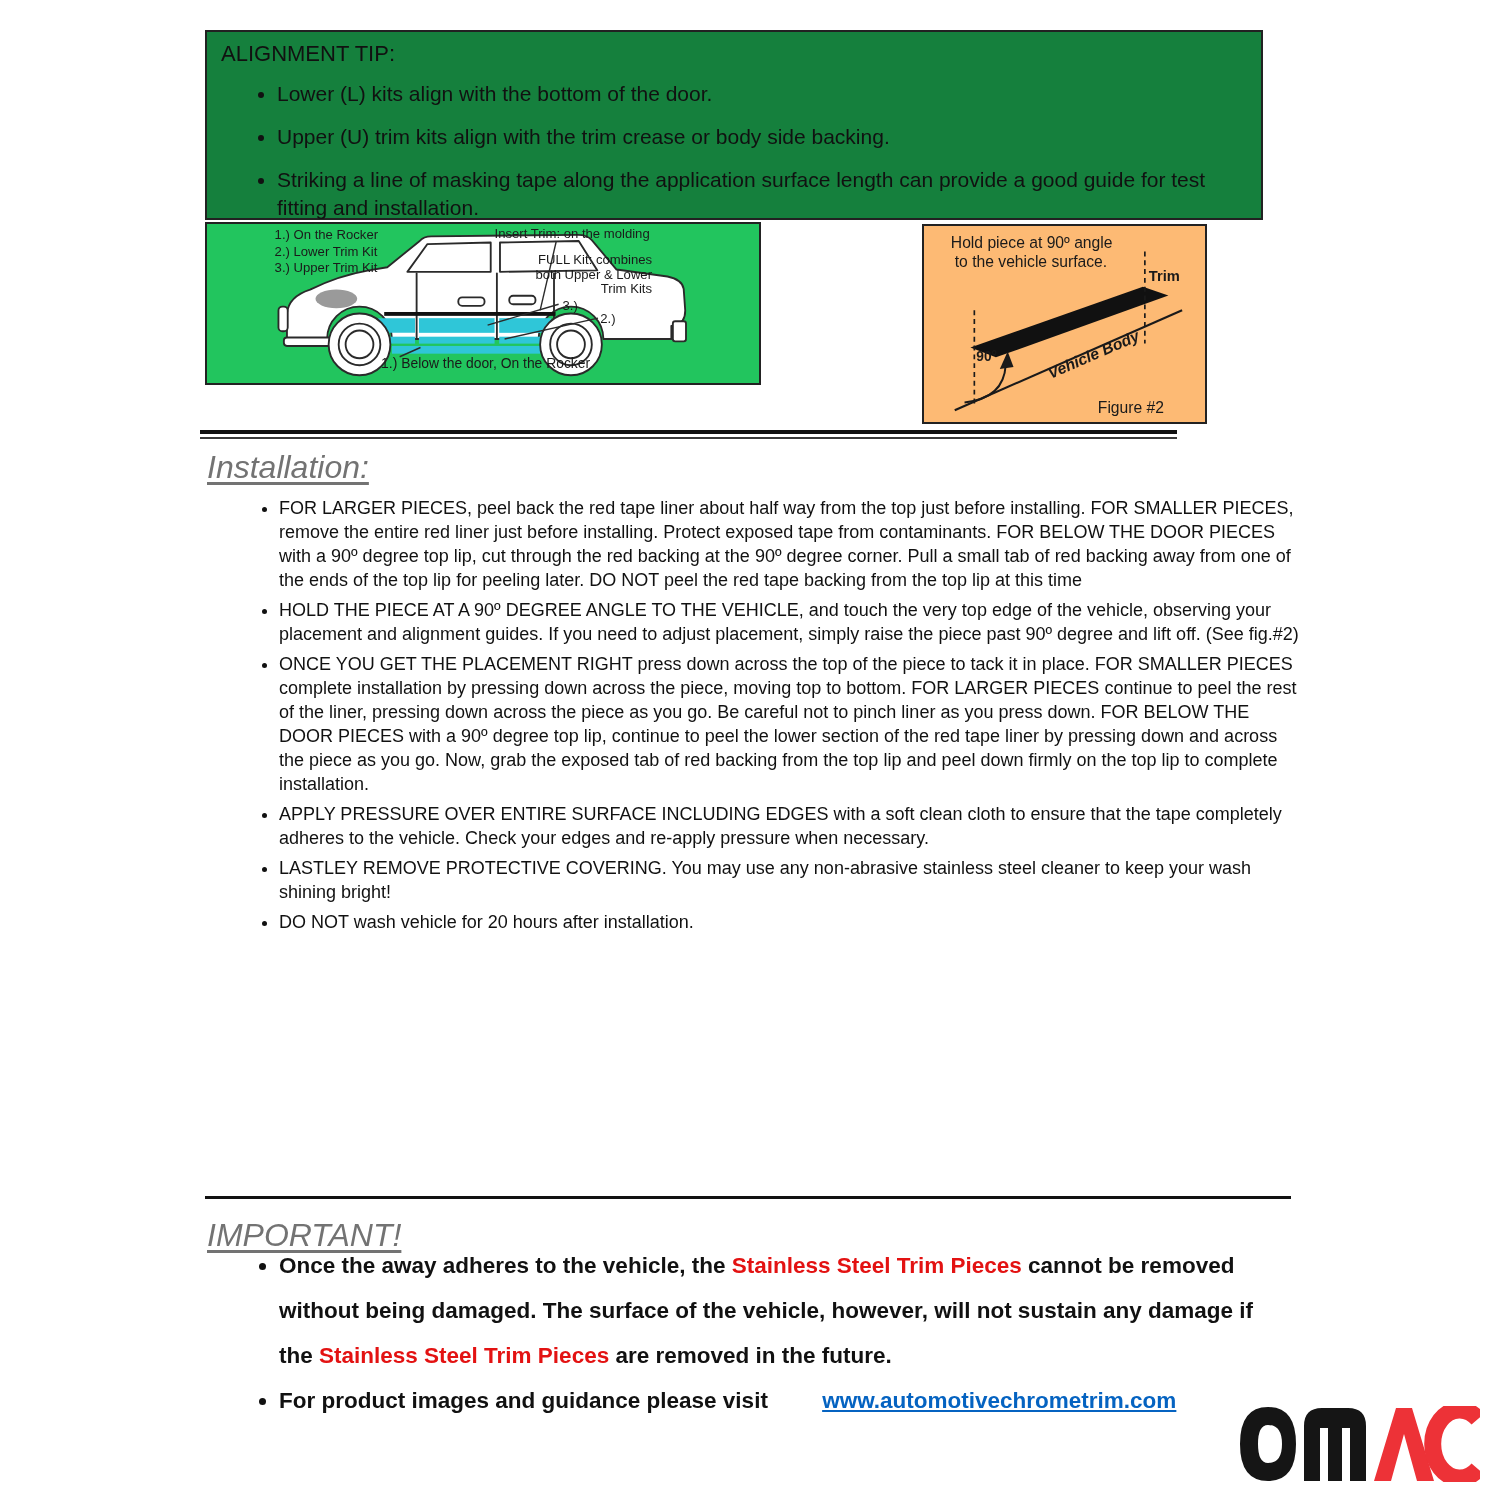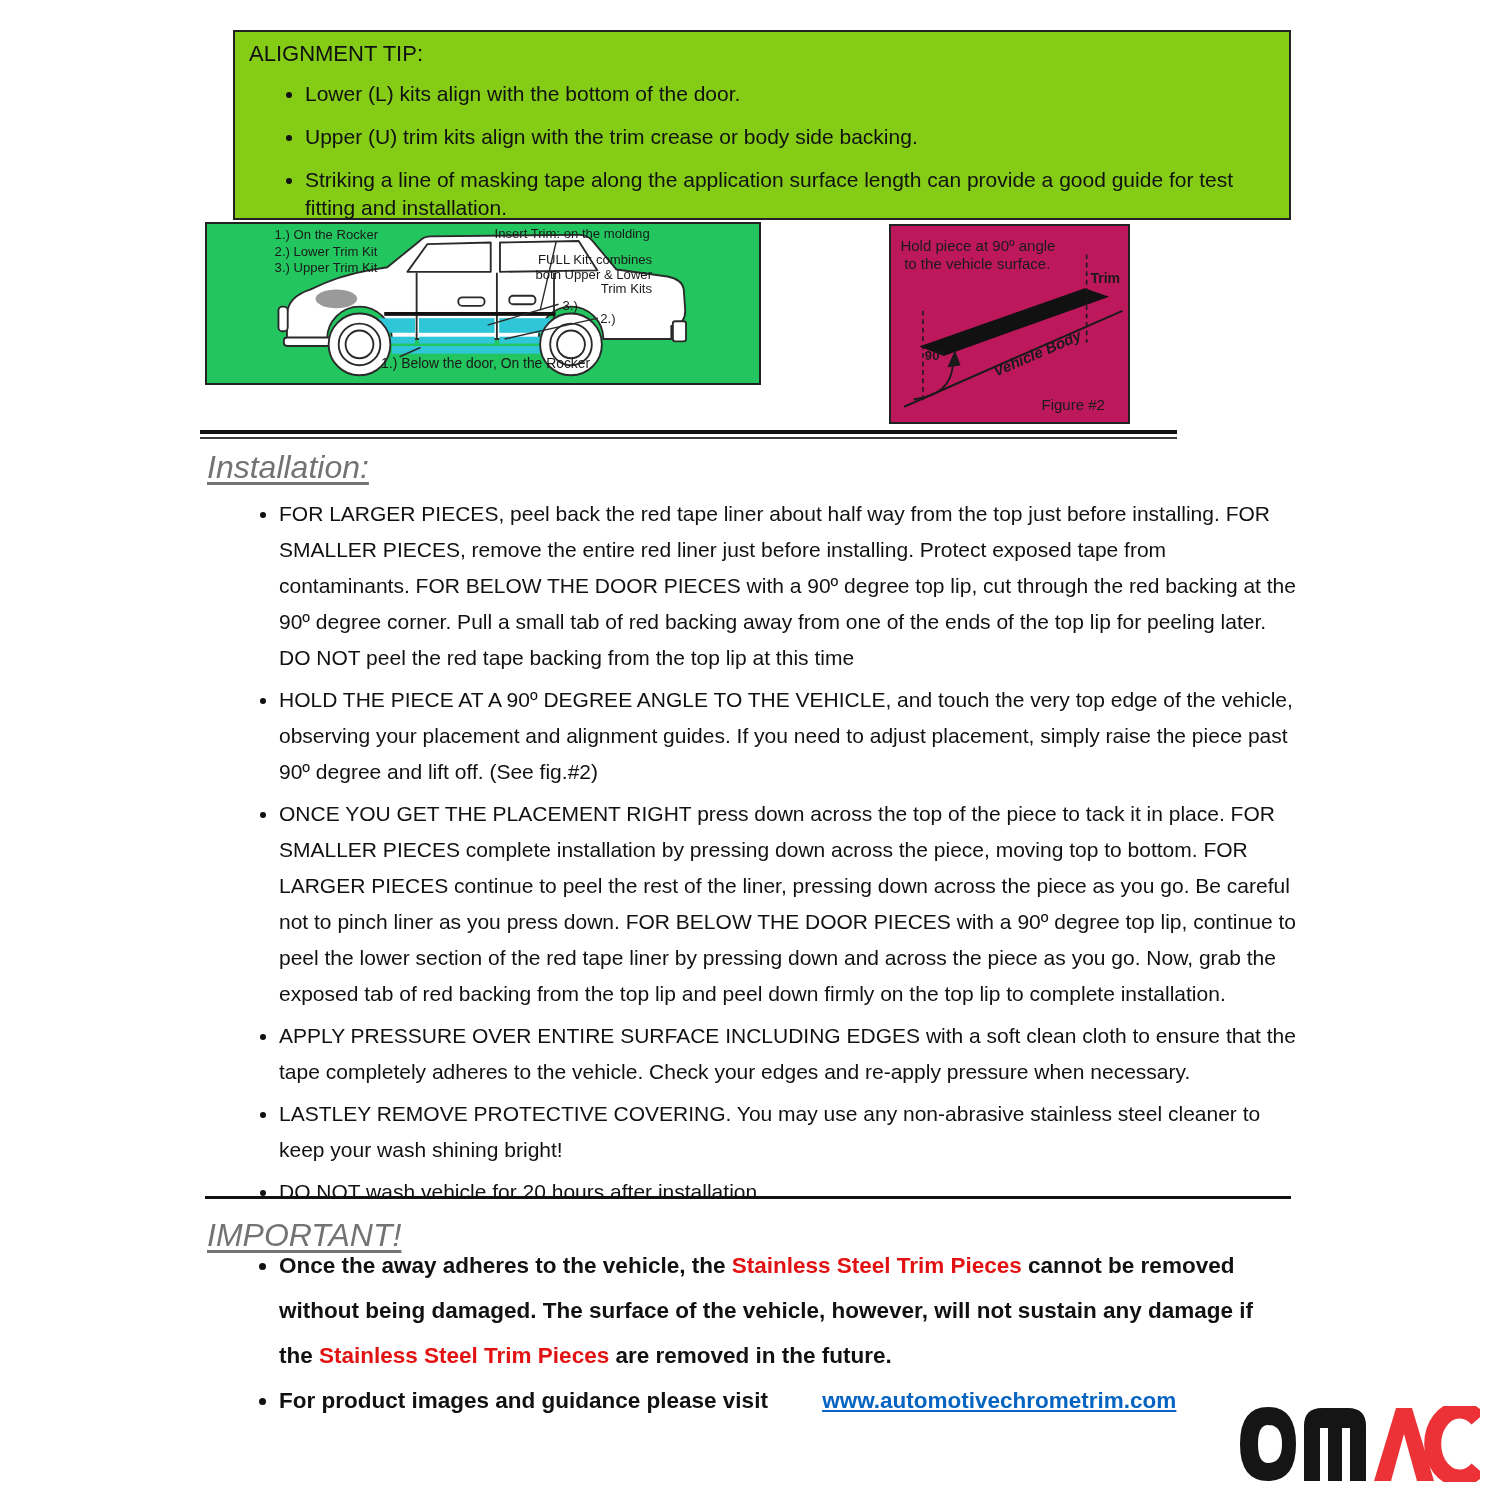--- a/index.html
+++ b/index.html
@@ -1,43 +1,43 @@
 <!DOCTYPE html>
 <html><head>
 <meta charset="utf-8">
 <style>
   html,body{margin:0;padding:0;background:#fff;}
   .page{position:relative;width:1500px;height:1500px;background:#fff;overflow:hidden;
         font-family:"Liberation Sans",sans-serif;color:#111;}
   
   .tip-box{position:absolute;left:205px;top:30px;width:1058px;height:190px;box-sizing:border-box;
-           background:#84cc16;border:2px solid #222;padding:9px 18px 0 14px;margin-left:28px;}
+           background:#15803d;border:2px solid #222;padding:9px 18px 0 14px;}
   .tip-title{font-size:22px;color:#111;}
   .tip-list{margin:13px 0 0 0;padding:0 8px 0 56px;list-style:disc outside;}
   .tip-list li{font-size:21px;line-height:28px;margin-bottom:15px;max-width:960px;}
   
   .car-box{position:absolute;left:205px;top:222px;width:556px;height:163px;box-sizing:border-box;
            border:2px solid #222;background:#22c55e;}
-  .fig-box{position:absolute;left:889px;top:224px;width:241px;height:200px;box-sizing:border-box;
-           border:2px solid #222;background:#be185d;}
+  .fig-box{position:absolute;left:922px;top:224px;width:285px;height:200px;box-sizing:border-box;
+           border:2px solid #222;background:#fdba74;}
   .car-box svg,.fig-box svg{display:block;width:100%;height:100%;}
   svg text{font-family:"Liberation Sans",sans-serif;fill:#1a1a1a;}
   
   .rule-thick{position:absolute;left:200px;top:430px;width:977px;height:3px;
               border-top:4px solid #111;border-bottom:2px solid #3a3a3a;}
   .rule-2{position:absolute;left:205px;top:1196px;width:1086px;height:3px;background:#111;}
   
   .sec-heading{position:absolute;font-style:italic;font-size:32px;
                text-decoration:underline;text-underline-offset:4px;color:#737373;}
   #install-heading{left:207px;top:449px;}
   #important-heading{left:207px;top:1217px;}
   
   .install-list{position:absolute;left:241px;top:496px;width:1022px;margin:0;
                 padding-left:38px;list-style:disc outside;}
-  .install-list li{font-size:21px;line-height:36px;margin-bottom:6px;color:#111;}
+  .install-list li{font-size:18px;line-height:24px;margin-bottom:6px;color:#111;}
   
   .important-list{position:absolute;left:241px;top:1243px;width:1012px;margin:0;
                   padding-left:38px;list-style:disc outside;font-weight:bold;}
   .important-list li{font-size:22.5px;line-height:45px;color:#111;}
   .red-text{color:#e31212;}
   a.doc-link{color:#0563c1;font-weight:bold;text-decoration:underline;margin-left:48px;}
   
   .logo{position:absolute;left:1238px;top:1406px;width:242px;height:76px;}
 </style>
 </head>

